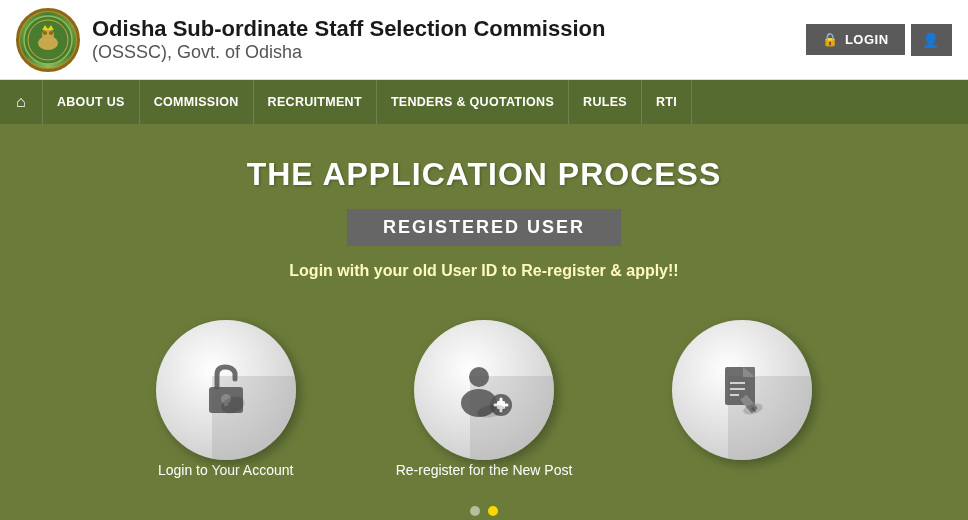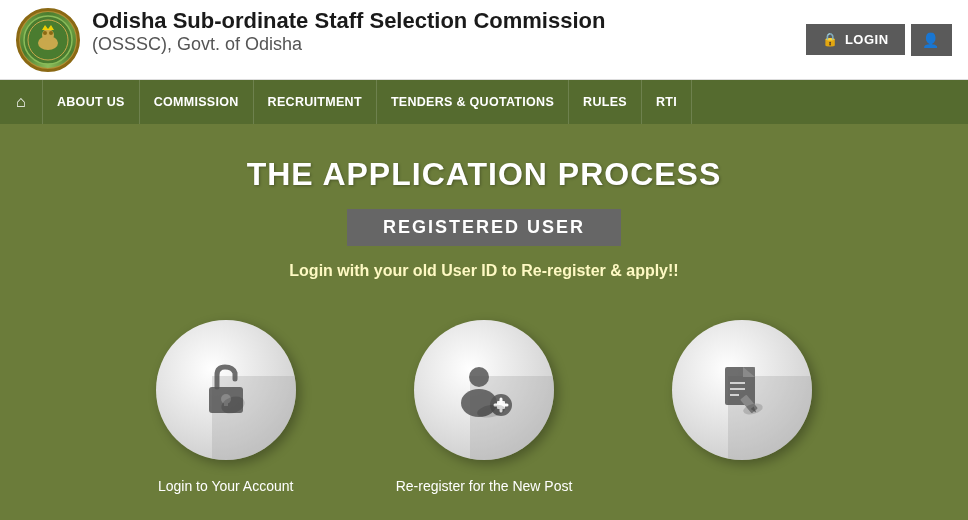--- a/index.html
+++ b/index.html
@@ -10,20 +10,21 @@
       display: flex;
       align-items: center;
       justify-content: space-between;
       padding: 8px 16px;
       background: #fff;
       border-bottom: 1px solid #ddd;
       height: 80px;
     }
     .header-left {
       display: flex;
+      align-items: center;
       gap: 12px;
     }
     .logo-circle {
       width: 64px;
       height: 64px;
       border-radius: 50%;
       background: radial-gradient(circle, #e8d5a3, #c9a84c, #8b6914);
       border: 3px solid #8b6914;
       display: flex;
       align-items: center;
@@ -148,21 +149,21 @@
       display: flex;
       justify-content: center;
       gap: 100px;
       margin-bottom: 24px;
     }
 
     .icon-item {
       display: flex;
       flex-direction: column;
       align-items: center;
-      gap: 18px;
+      gap: 2px;
     }
 
     .icon-circle {
       width: 140px;
       height: 140px;
       border-radius: 50%;
       background: radial-gradient(circle at 40% 35%, #ffffff, #e0e0e0, #c0c0c0);
       display: flex;
       align-items: center;
       justify-content: center;

